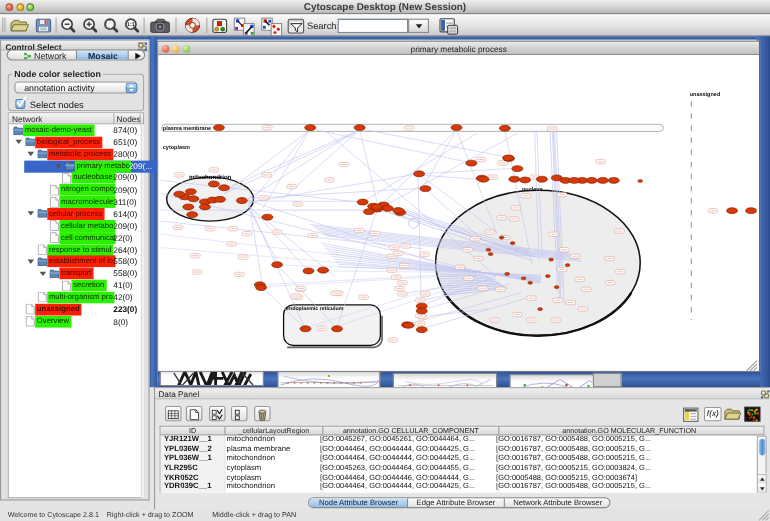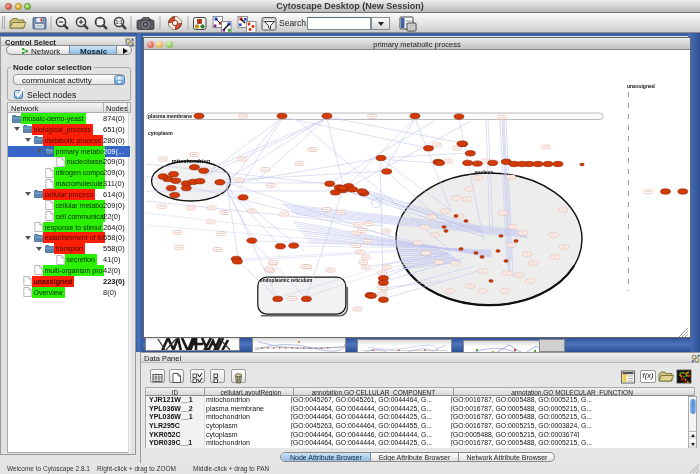--- a/index.html
+++ b/index.html
@@ -139,21 +139,21 @@
    <div class="a" style="left:24px;top:0.5px;font-size:8px;color:#222;">Network</div>
    <div class="a" style="left:62px;top:0;width:48px;height:10px;background:linear-gradient(#cfe5f9,#7fb0de);border-left:1px solid #8a8a8a;border-right:1px solid #8a8a8a;"></div>
    <div class="a" style="left:73px;top:0.5px;font-size:8px;font-weight:bold;color:#10253c;">Mosaic</div>
    <div class="a" style="left:116px;top:2px;width:0;height:0;border-top:3px solid transparent;border-bottom:3px solid transparent;border-left:5px solid #111;"></div>
  </div>
 
  <div class="a" style="left:6px;top:30px;width:124px;height:34px;border:1px solid #aaa;border-radius:3px;"></div>
  <div class="a" style="left:10px;top:25.5px;background:#e2e2e2;padding:0 2px;font-size:8px;font-weight:bold;color:#222;">Node color selection</div>
 
  <div class="a" style="left:12px;top:37px;width:112px;height:11px;background:linear-gradient(#ffffff,#e4e4e4);border:1px solid #9a9a9a;border-radius:4px;">
-   <div class="a" style="left:8px;top:0.5px;font-size:8px;color:#111;">communicat activity</div>
+   <div class="a" style="left:8px;top:0.5px;font-size:8px;color:#111;">annotation activity</div>
    <svg class="a" style="left:100px;top:0px" width="11" height="10" viewBox="0 0 11 10">
      <rect x="0.5" y="0.5" width="10" height="9" rx="2.5" fill="#77aadd" stroke="#4a7099" stroke-width="0.7"></rect>
      <rect x="1" y="1" width="9" height="4" rx="2" fill="#a8cdee"></rect>
      <path d="M5.5 1.6 L7.6 4 L3.4 4 Z" fill="#fff"></path>
           <path d="M5.5 8.4 L7.6 6 L3.4 6 Z" fill="#fff"></path>
    </svg>
  </div>
 
  <div class="a" style="left:13px;top:53px;width:9px;height:9px;background:linear-gradient(#cfe5fa,#74a9dc);border:1px solid #5580ac;border-radius:2px;"></div>
  <svg class="a" style="left:13px;top:49px" width="12" height="13" viewBox="0 0 12 13">
@@ -190,21 +190,21 @@
 </div>
 <div class="a" style="left:0;top:31.7px;width:122px;height:11px;overflow:hidden;">
 <div class="a" style="left:17px;top:3.5px;width:0;height:0;border-left:3.5px solid transparent;border-right:3.5px solid transparent;border-top:4.5px solid #555;"></div>
 <svg class="a" style="left:26px;top:1.5px" width="9" height="8" viewBox="0 0 11 8" preserveAspectRatio="none">
             <path d="M0.5 2 L0.5 7.5 L10.5 7.5 L10.5 1.5 L5 1.5 L4 0.3 L1.2 0.3 Z" fill="#5b87b5" stroke="#2e5075" stroke-width="0.7"></path>
             <path d="M0.5 3.2 L10.5 3.2" stroke="#7fa7cf" stroke-width="1.2"></path>
           </svg>
 <div class="a" style="left:34.5px;top:0;max-width:62.5px;height:11px;background:#ff1f05;padding:0 2px;font-size:7px;line-height:11px;color:#480800;white-space:nowrap;overflow:hidden;">metabolic process</div>
 <div class="a" style="left:95px;top:0;font-size:7.5px;line-height:11px;color:#111;">280(0)</div>
 </div>
-<div class="a" style="left:0;top:42.55px;width:122px;height:11px;background:#3766c8;overflow:hidden;">
+<div class="a" style="left:14px;top:42.55px;width:122px;height:11px;background:#3766c8;overflow:hidden;">
 <div class="a" style="left:28px;top:3.5px;width:0;height:0;border-left:3.5px solid transparent;border-right:3.5px solid transparent;border-top:4.5px solid #555;"></div>
 <svg class="a" style="left:37px;top:1.5px" width="9" height="8" viewBox="0 0 11 8" preserveAspectRatio="none">
             <path d="M0.5 2 L0.5 7.5 L10.5 7.5 L10.5 1.5 L5 1.5 L4 0.3 L1.2 0.3 Z" fill="#5b87b5" stroke="#2e5075" stroke-width="0.7"></path>
             <path d="M0.5 3.2 L10.5 3.2" stroke="#7fa7cf" stroke-width="1.2"></path>
           </svg>
 <div class="a" style="left:45.5px;top:0;max-width:51.5px;height:11px;background:#2bf000;padding:0 2px;font-size:7px;line-height:11px;color:#0c2a00;white-space:nowrap;overflow:hidden;">primary metabo</div>
 <div class="a" style="left:95px;top:0;font-size:7.5px;line-height:11px;color:#fff;">209(...</div>
 </div>
 <div class="a" style="left:0;top:53.4px;width:122px;height:11px;overflow:hidden;">
 <svg class="a" style="left:48px;top:0.5px" width="9" height="10" viewBox="0 0 9 10">

